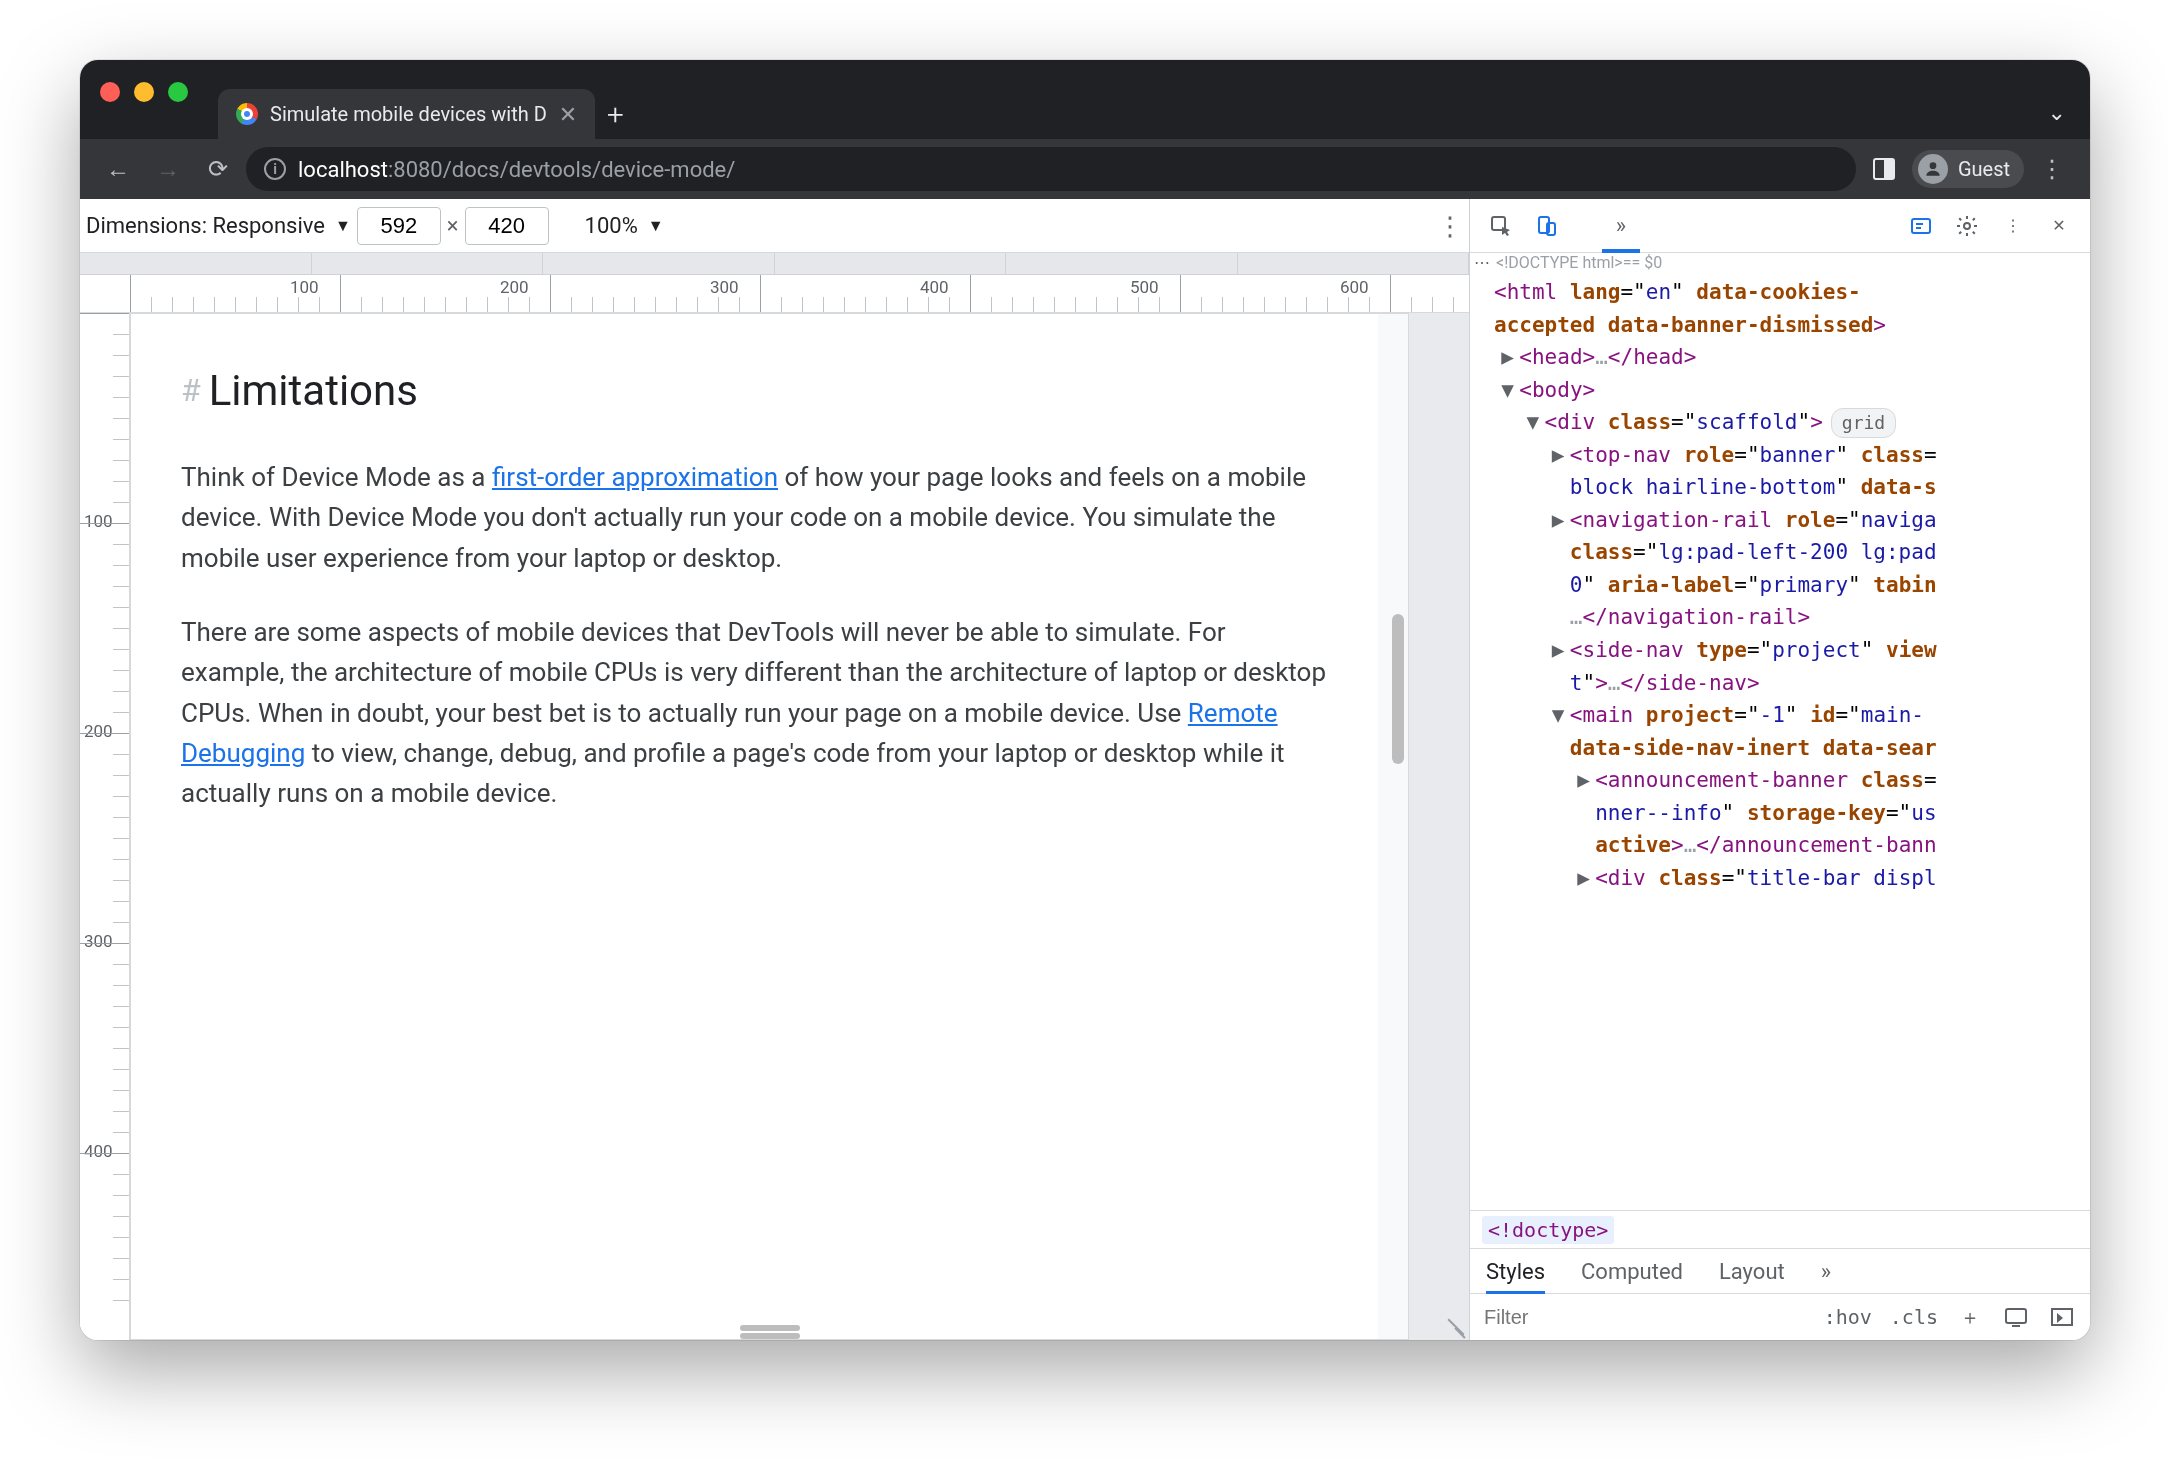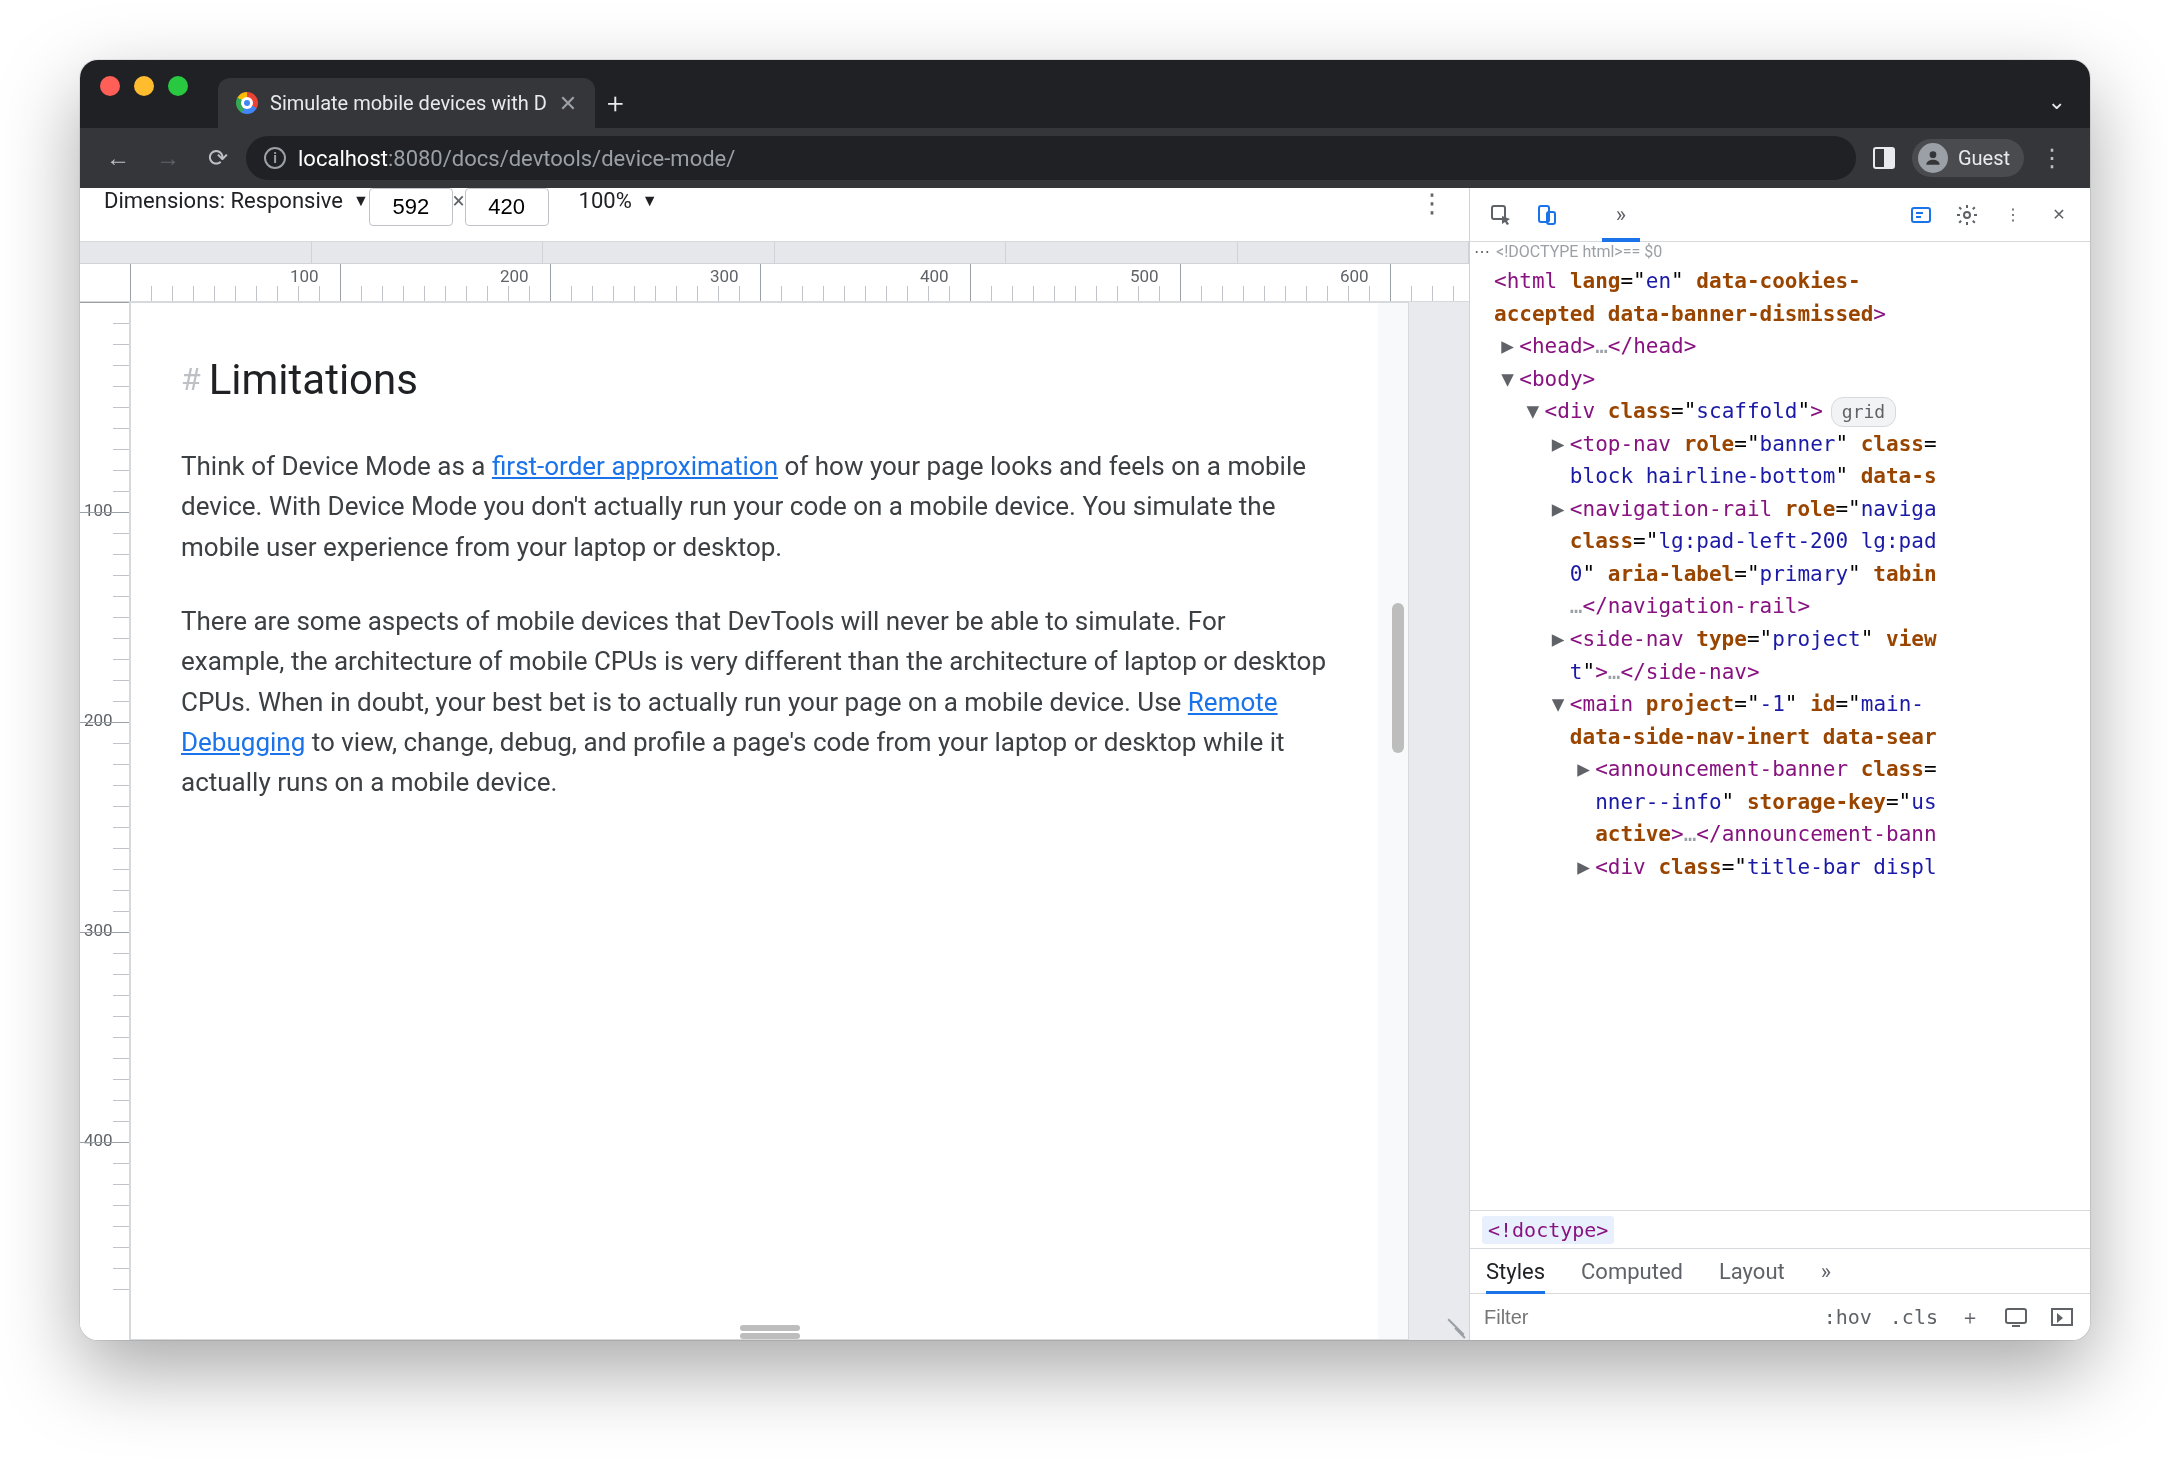--- a/index.html
+++ b/index.html
@@ -1,19 +1,19 @@
 <!DOCTYPE html>
 <html><head>
 <meta charset="utf-8">
 <style>
   * { box-sizing: border-box; margin: 0; padding: 0; }
   html, body { width: 2168px; height: 1480px; font-family: -apple-system, BlinkMacSystemFont, "Segoe UI", Roboto, sans-serif; background: transparent; }
   .window { position: absolute; left: 80px; top: 60px; width: 2010px; height: 1280px; border-radius: 18px; overflow: hidden; box-shadow: 0 30px 80px rgba(0,0,0,.35), 0 0 0 1px rgba(0,0,0,.08); background:#fff; display:flex; flex-direction:column; }
   
-  .titlebar { height: 68px; background:#202124; display:flex; align-items:flex-end; padding-left:20px; color:#e8eaed; }
+  .titlebar { height: 79px; background:#202124; display:flex; align-items:flex-end; padding-left:20px; color:#e8eaed; }
   .traffic { display:flex; gap:14px; align-items:center; height:100%; padding-bottom:16px; padding-right:30px; }
   .tl { width:20px; height:20px; border-radius:50%; }
   .tl.red{background:#ff5f57;} .tl.yellow{background:#febc2e;} .tl.green{background:#28c840;}
   .tab { display:flex; align-items:center; gap:12px; background:#35363a; height:50px; border-radius:12px 12px 0 0; padding:0 18px; font-size:20px; color:#e8eaed; max-width:410px; }
   .tab .favicon { width:22px; height:22px; border-radius:50%; background: conic-gradient(#ea4335 0 120deg,#4285f4 120deg 210deg,#34a853 210deg 300deg,#fbbc05 300deg 360deg); position:relative; }
   .tab .favicon::after{content:"";position:absolute;inset:5px;border-radius:50%;background:#fff;}
   .tab .favicon::before{content:"";position:absolute;inset:8px;border-radius:50%;background:#4285f4;z-index:2;}
   .tab .title { white-space:nowrap; overflow:hidden; text-overflow:ellipsis; flex:1; }
   .tab .x { color:#9aa0a6; font-size:22px; }
   .newtab { width:40px; display:flex; align-items:center; justify-content:center; color:#e8eaed; font-size:28px; height:50px; }
@@ -29,21 +29,21 @@
   .guest { display:flex; align-items:center; gap:10px; background:#4a4b4f; padding:4px 14px 4px 6px; border-radius:20px; font-size:20px; }
   .guest .avatar{width:30px;height:30px;border-radius:50%;background:#9aa0a6;display:flex;align-items:center;justify-content:center;}
   .guest .avatar svg{width:20px;height:20px;fill:#35363a;}
   .panels-icon{width:22px;height:22px;border:2px solid #e8eaed;border-radius:3px;position:relative;}
   .panels-icon::after{content:"";position:absolute;right:0;top:0;bottom:0;width:9px;background:#e8eaed;}
   
   .main { flex:1; display:flex; min-height:0; }
   .left { flex:1; display:flex; flex-direction:column; background:#f1f3f4; min-width:0; border-right:1px solid #cfd2d6; }
   .right { width:620px; display:flex; flex-direction:column; background:#fff; }
   
-  .devbar { height:54px; background:#fff; border-bottom:1px solid #d7dadd; display:flex; align-items:flex-start; padding:0 24px; gap:0; font-size:22px; color:#202124; }
+  .devbar { height:54px; background:#fff; border-bottom:1px solid #d7dadd; display:flex; align-items:center; padding:0 6px; gap:6px; font-size:22px; color:#202124; }
   .devbar .seg{display:flex;align-items:center;gap:10px;}
   .devbar .caret{font-size:16px;}
   .devbar input.dim{width:84px;height:38px;border:1px solid #bfc3c7;border-radius:4px;text-align:center;font-size:22px;}
   .devbar .mult{color:#5f6368;}
   .devbar .sp{flex:1;}
   .devbar .kebab{font-size:26px;color:#5f6368;}
   
   .brkbar{height:22px;background:linear-gradient(#e5e7ea,#e5e7ea);border-bottom:1px solid #cfd2d6;display:flex;}
   .brkbar span{flex:1;border-right:1px solid #cfd2d6;}
   .hruler{height:38px;background:#fff;border-bottom:1px solid #d7dadd;position:relative;font-size:16px;color:#5f6368;overflow:hidden;}

